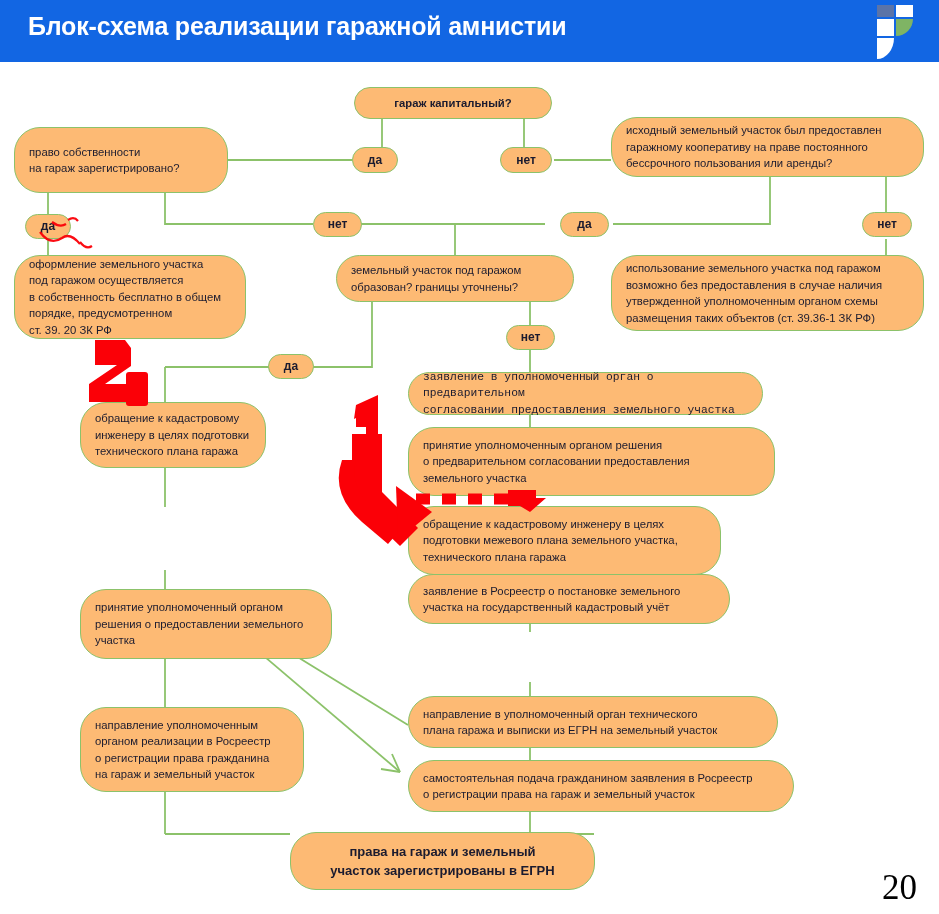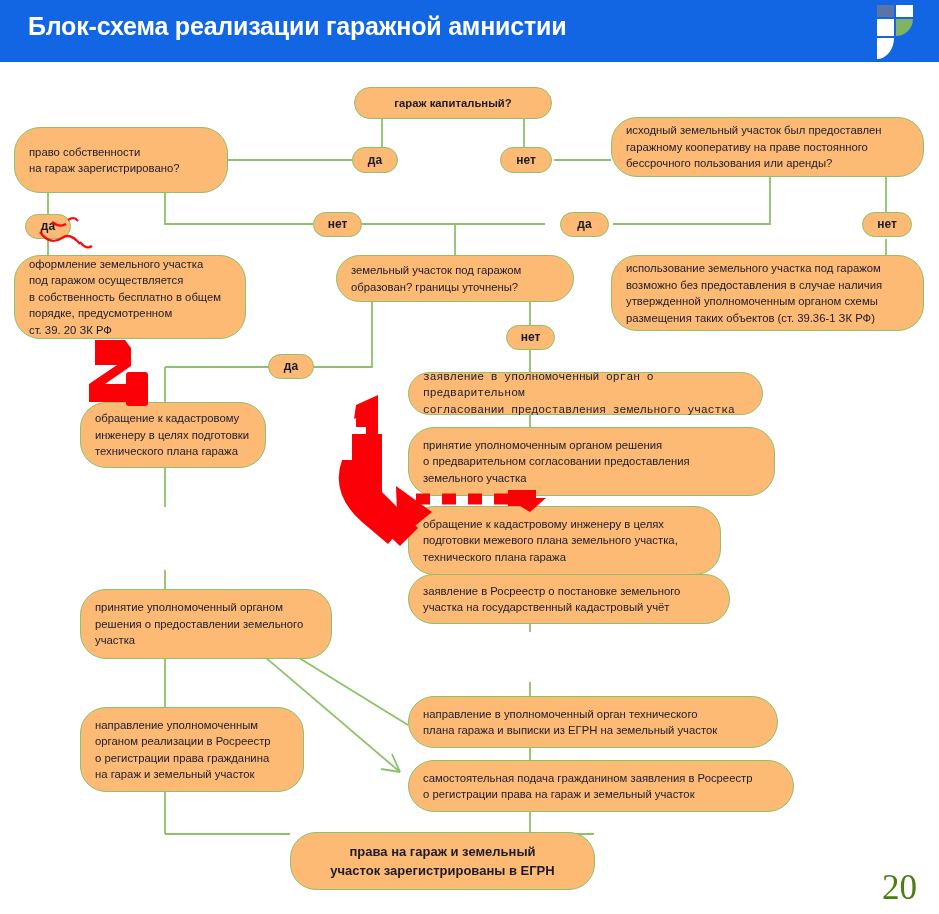--- a/index.html
+++ b/index.html
@@ -56,21 +56,21 @@
   .node.final{
     font-weight:bold;font-size:13px;text-align:center;justify-content:center;
     line-height:19px;
   }
   .node span{display:block;width:100%;white-space:pre-line;}
   .node.q span, .node.pill span, .node.final span{width:100%;}
   
   .ann{position:absolute;z-index:9;pointer-events:none;}
   .page-no{
     position:absolute;right:22px;bottom:6px;
-    font-size:35px;color:#4d7c0f;
+    font-size:35px;color:#000000;
     font-family:"Liberation Serif","DejaVu Serif",serif;
   }
 </style>
 </head>
 <body>
 
 <div class="header">
   <div class="header-title">Блок-схема реализации гаражной амнистии</div>
   <svg class="logo" viewBox="0 0 52 56">
     <rect x="8" y="1" width="17" height="12" fill="#5b74a8"></rect>

